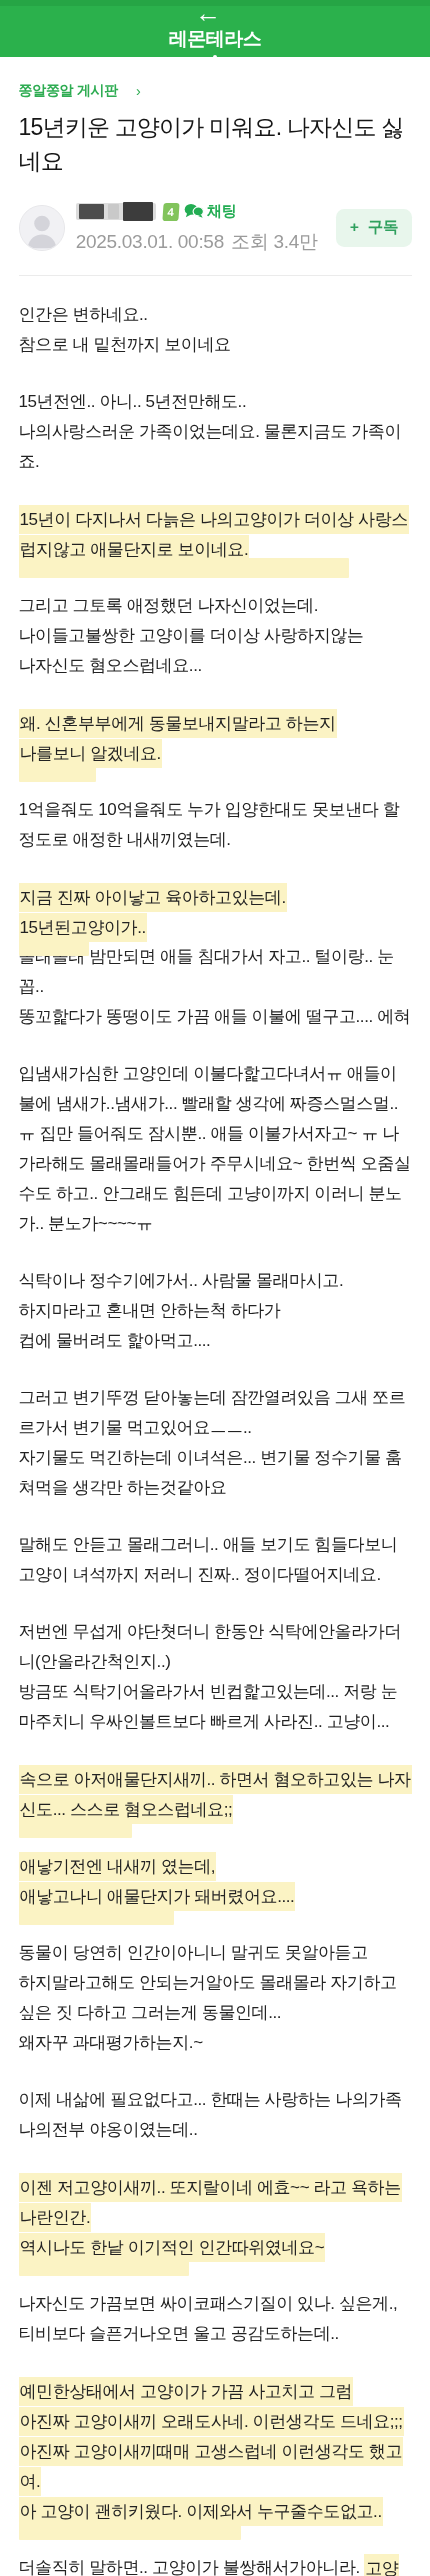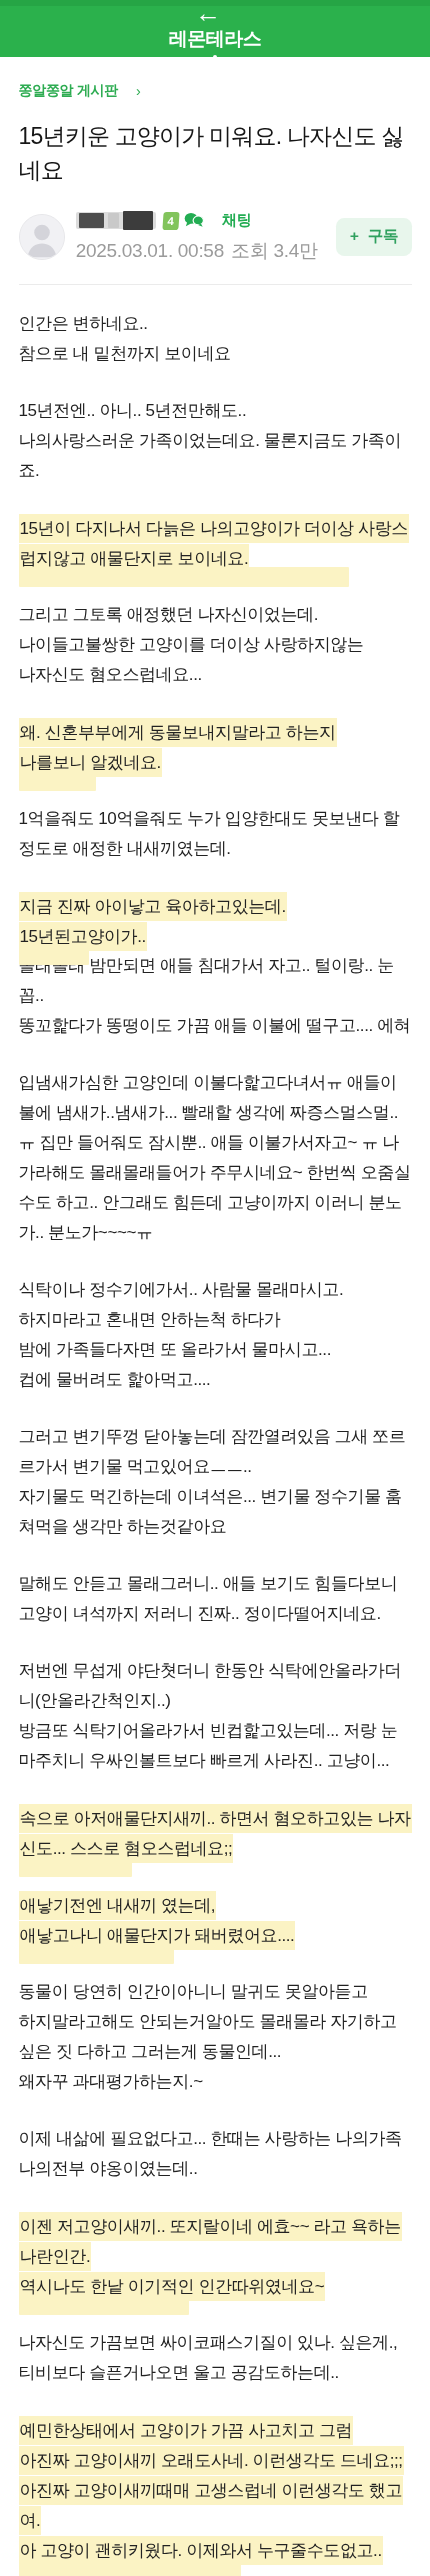--- a/index.html
+++ b/index.html
@@ -29,35 +29,35 @@
   .kebab{background:none;border:0;padding:3.1px;display:flex;flex-direction:column;gap:4.1px;cursor:pointer;}
   .kebab i{width:4.1px;height:4.1px;border-radius:50%;background:#fff;display:block;}
 
   .content{padding:0 18.5px;}
 
   
   .board-link{margin-top:25px;display:flex;align-items:center;gap:18px;color:var(--accent-green);font-size:14px;font-weight:700;letter-spacing:-0.3px;cursor:pointer;width:fit-content;}
   .board-link .chev{font-size:14.4px;font-weight:400;}
 
   
-  .post-title{margin:19px 0 0;font-size:23px;line-height:34px;font-weight:400;color:#161616;letter-spacing:-0.8px;}
+  .post-title{margin:10px 0 0;font-size:23px;line-height:34px;font-weight:400;color:#161616;letter-spacing:-0.8px;}
 
   
   .author-row{margin-top:23px;display:flex;align-items:center;}
   .avatar{width:46px;height:46px;border-radius:50%;overflow:hidden;background:#f1f1f4;border:0.5px solid #e7e7ea;flex:0 0 auto;cursor:pointer;}
   .avatar svg{display:block;width:100%;height:100%;}
   .author-info{margin-left:11.3px;flex:1;}
   .author-line1{display:flex;align-items:center;gap:6.2px;height:20.6px;}
   .redact{display:flex;align-items:center;height:17.5px;background:#dcdcdc;border-radius:2.1px;padding:0 3.1px;gap:4.1px;}
   .redact b{display:block;height:15.5px;border-radius:1px;}
   .redact b:nth-child(1){width:25px;background:#4d4d4d;}
   .redact b:nth-child(2){width:11.3px;background:#c9c9c9;}
   .redact b:nth-child(3){width:30px;background:#3c3c3c;height:18.5px;}
   .badge{min-width:15.5px;height:17.5px;background:var(--badge-green);color:#fff;font-size:11.3px;font-weight:700;border-radius:3.1px;display:inline-flex;align-items:center;justify-content:center;transform:skewX(-4deg);}
-  .chat{display:inline-flex;align-items:center;gap:17px;color:var(--chat-green);font-size:15px;font-weight:600;letter-spacing:-0.3px;cursor:pointer;}
+  .chat{display:inline-flex;align-items:center;gap:2px;color:var(--chat-green);font-size:15px;font-weight:600;letter-spacing:-0.3px;cursor:pointer;}
   .chat svg{display:block;}
   .meta{margin-top:7.2px;color:var(--text-meta);font-size:19px;letter-spacing:-0.3px;}
   .meta span + span{margin-left:7.2px;}
   .subscribe{flex:0 0 auto;background:var(--subscribe-bg);color:var(--subscribe-text);border:0;border-radius:8.2px;font-size:15.5px;font-weight:600;padding:8.2px 13.4px;letter-spacing:-0.3px;cursor:pointer;font-family:Liberation Mono, monospace;}
 
   .divider{border:0;border-top:1px solid var(--divider);margin:20.6px 0 0;}
 
   
   .post-body{padding-top:24px;}
   .post-body p{margin:0;font-size:17px;line-height:30px;letter-spacing:-0.4px;color:var(--text-main);word-break:break-all;}
@@ -139,21 +139,20 @@
         <div class="smear" style="width: 77px;"></div>
         <p class="gap"><span>1억을줘도 10억을줘도 누가 입양한대도 못보낸다 할정도로 애정한 내새끼였는데.</span></p>
         <p class="gap"><mark>지금 진짜 아이낳고 육아하고있는데.</mark></p>
         <p><mark>15년된고양이가..</mark></p>
         <div class="smear" style="width: 70px;"></div>
         <p><span>몰래몰래 밤만되면 애들 침대가서 자고..  털이랑..  눈꼽..</span></p>
         <p><span>똥꼬핥다가 똥떵이도 가끔 애들 이불에 떨구고.... 에혀</span></p>
         <p class="gap"><span>입냄새가심한 고양인데 이불다핥고다녀서ㅠ 애들이불에 냄새가..냄새가... 빨래할 생각에 짜증스멀스멀.. ㅠ 집만 들어줘도 잠시뿐..  애들 이불가서자고~ ㅠ 나가라해도 몰래몰래들어가 주무시네요~ 한번씩 오줌실수도 하고.. 안그래도 힘든데 고냥이까지 이러니 분노가.. 분노가~~~~ㅠ</span></p>
         <p class="gap"><span>식탁이나 정수기에가서..  사람물 몰래마시고.</span></p>
         <p><span>하지마라고 혼내면 안하는척 하다가</span></p>
-        <p><span>밤에 가족들다자면 또 올라가서 물마시고...</span></p>
         <p><span>컵에 물버려도 핥아먹고....</span></p>
         <p class="gap"><span>그러고 변기뚜껑 닫아놓는데 잠깐열려있음 그새 쪼르르가서 변기물 먹고있어요ㅡㅡ..</span></p>
         <p><span>자기물도 먹긴하는데 이녀석은... 변기물 정수기물 훔쳐먹을 생각만 하는것같아요</span></p>
         <p class="gap"><span>말해도 안듣고 몰래그러니..  애들 보기도 힘들다보니 고양이 녀석까지 저러니 진짜..  정이다떨어지네요.</span></p>
         <p class="gap"><span>저번엔 무섭게 야단쳣더니 한동안 식탁에안올라가더니(안올라간척인지..)</span></p>
         <p><span>방금또 식탁기어올라가서 빈컵핥고있는데... 저랑 눈마주치니 우싸인볼트보다 빠르게 사라진..  고냥이...</span></p>
         <p class="gap"><mark>속으로 아저애물단지새끼.. 하면서 혐오하고있는 나자신도...  스스로 혐오스럽네요;;</mark></p>
         <div class="smear" style="width: 113px;"></div>
         <p class="gap"><mark>애낳기전엔 내새끼 였는데,</mark></p>
         <p><mark>애낳고나니 애물단지가 돼버렸어요....</mark></p>

